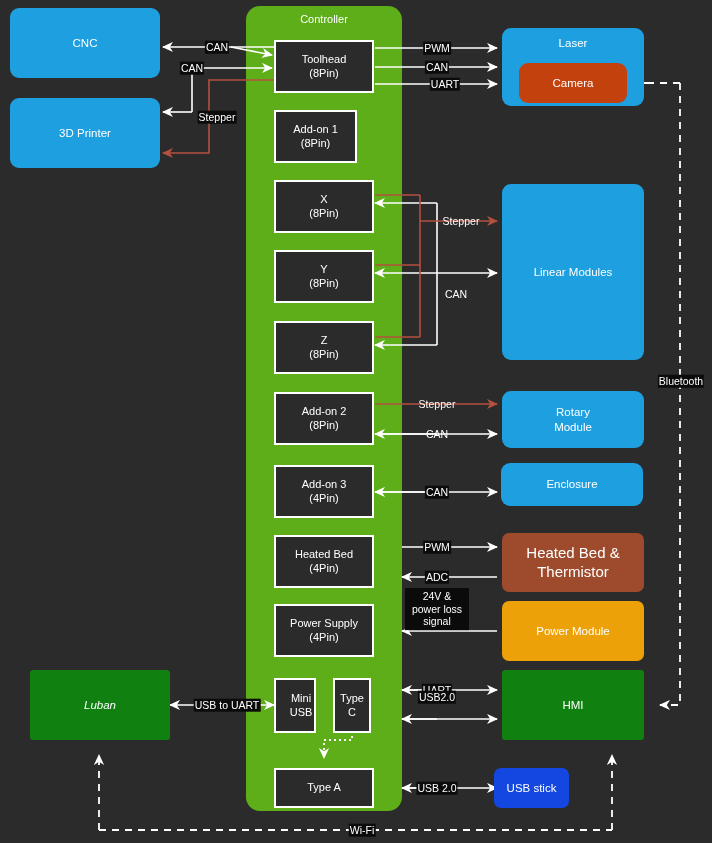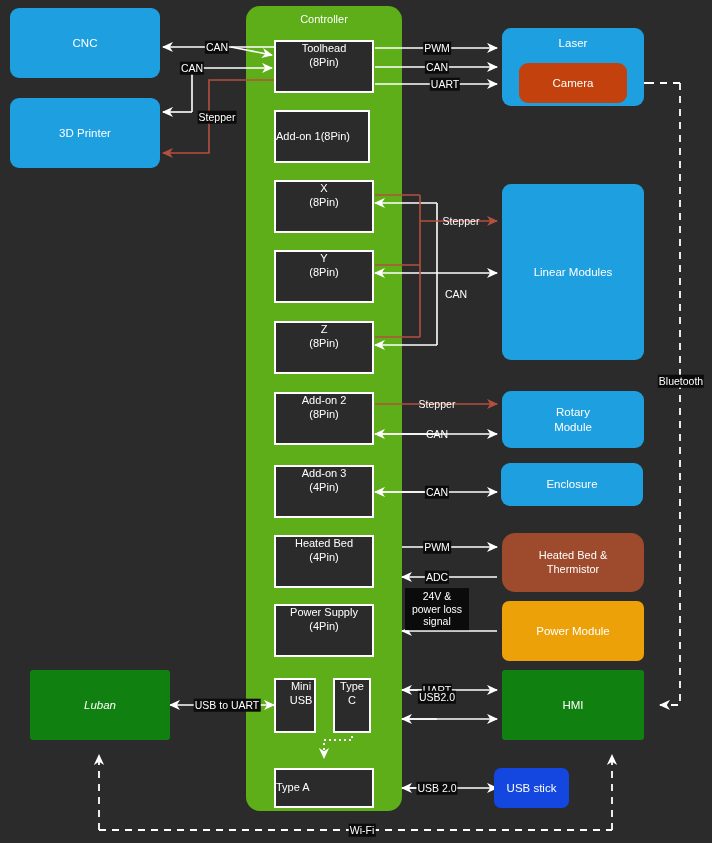--- a/index.html
+++ b/index.html
@@ -7,29 +7,29 @@
        font-family:"Liberation Sans","DejaVu Sans",sans-serif;}
   #stage{position:relative;width:712px;height:843px;background:#2b2b2b;}
   svg#wires{position:absolute;left:0;top:0;width:712px;height:843px;pointer-events:none;}
 
   .node{position:absolute;box-sizing:border-box;display:flex;align-items:center;
         justify-content:center;text-align:center;color:#fff;line-height:1.22;}
   .blue{background:#1d9fe0;border-radius:9px;font-size:11.5px;}
   .pink{background:#c2410c;border-radius:9px;font-size:11.5px;}
   .green{background:#108010;border-radius:3px;font-size:11.5px;}
   .bluebright{background:#1347e0;border-radius:7px;font-size:11.5px;}
-  .brown{background:#9d4b2c;border-radius:13px;font-size:11px;}
+  .brown{background:#9d4b2c;border-radius:7px;font-size:15px;}
   .orange{background:#eda109;border-radius:7px;font-size:11.5px;}
 
   #controller{position:absolute;left:246px;top:6px;width:156px;height:805px;
               background:#5dae18;border-radius:14px;}
   #ctrl-title{position:absolute;left:246px;top:13px;width:156px;text-align:center;
               color:#fff;font-size:11px;}
   .port{position:absolute;box-sizing:border-box;background:#2b2b2b;border:2px solid #fff;
-        display:flex;align-items:center;text-align:center;
+        display:flex;align-items:center;justify-content:center;text-align:center;
         color:#fff;font-size:11px;line-height:1.25;}
 
   .lbl{position:absolute;color:#fff;font-size:10.5px;white-space:nowrap;
        transform:translate(-50%,-50%);line-height:1.2;}
   .lbl.bg{background:#0b0b0b;padding:0 1px;}
   .lbl.nobg{background:transparent;}
   .lbl.multi{background:#0b0b0b;padding:2px 4px;text-align:center;white-space:normal;width:56px;}
 </style>
 </head>
 <body>
@@ -165,21 +165,21 @@
   </div>
 
   <div class="node bluebright" style="left:494px;top:768px;width:75px;height:40px;">
     <span>USB stick</span>
   </div>
 
   <div class="port" style="left:274px;top:40px;width:100px;height:53px;flex-direction:column;">
     <span>Toolhead</span>
     <span>(8Pin)</span>
   </div>
-  <div class="port" style="left:274px;top:110px;width:96px;height:53px;flex-direction:row;">
+  <div class="port" style="left:274px;top:110px;width:83px;height:53px;flex-direction:column;">
     <span>Add-on 1</span>
     <span>(8Pin)</span>
   </div>
   <div class="port" style="left:274px;top:180px;width:100px;height:53px;flex-direction:column;">
     <span>X</span>
     <span>(8Pin)</span>
   </div>
   <div class="port" style="left:274px;top:250px;width:100px;height:53px;flex-direction:column;">
     <span>Y</span>
     <span>(8Pin)</span>

